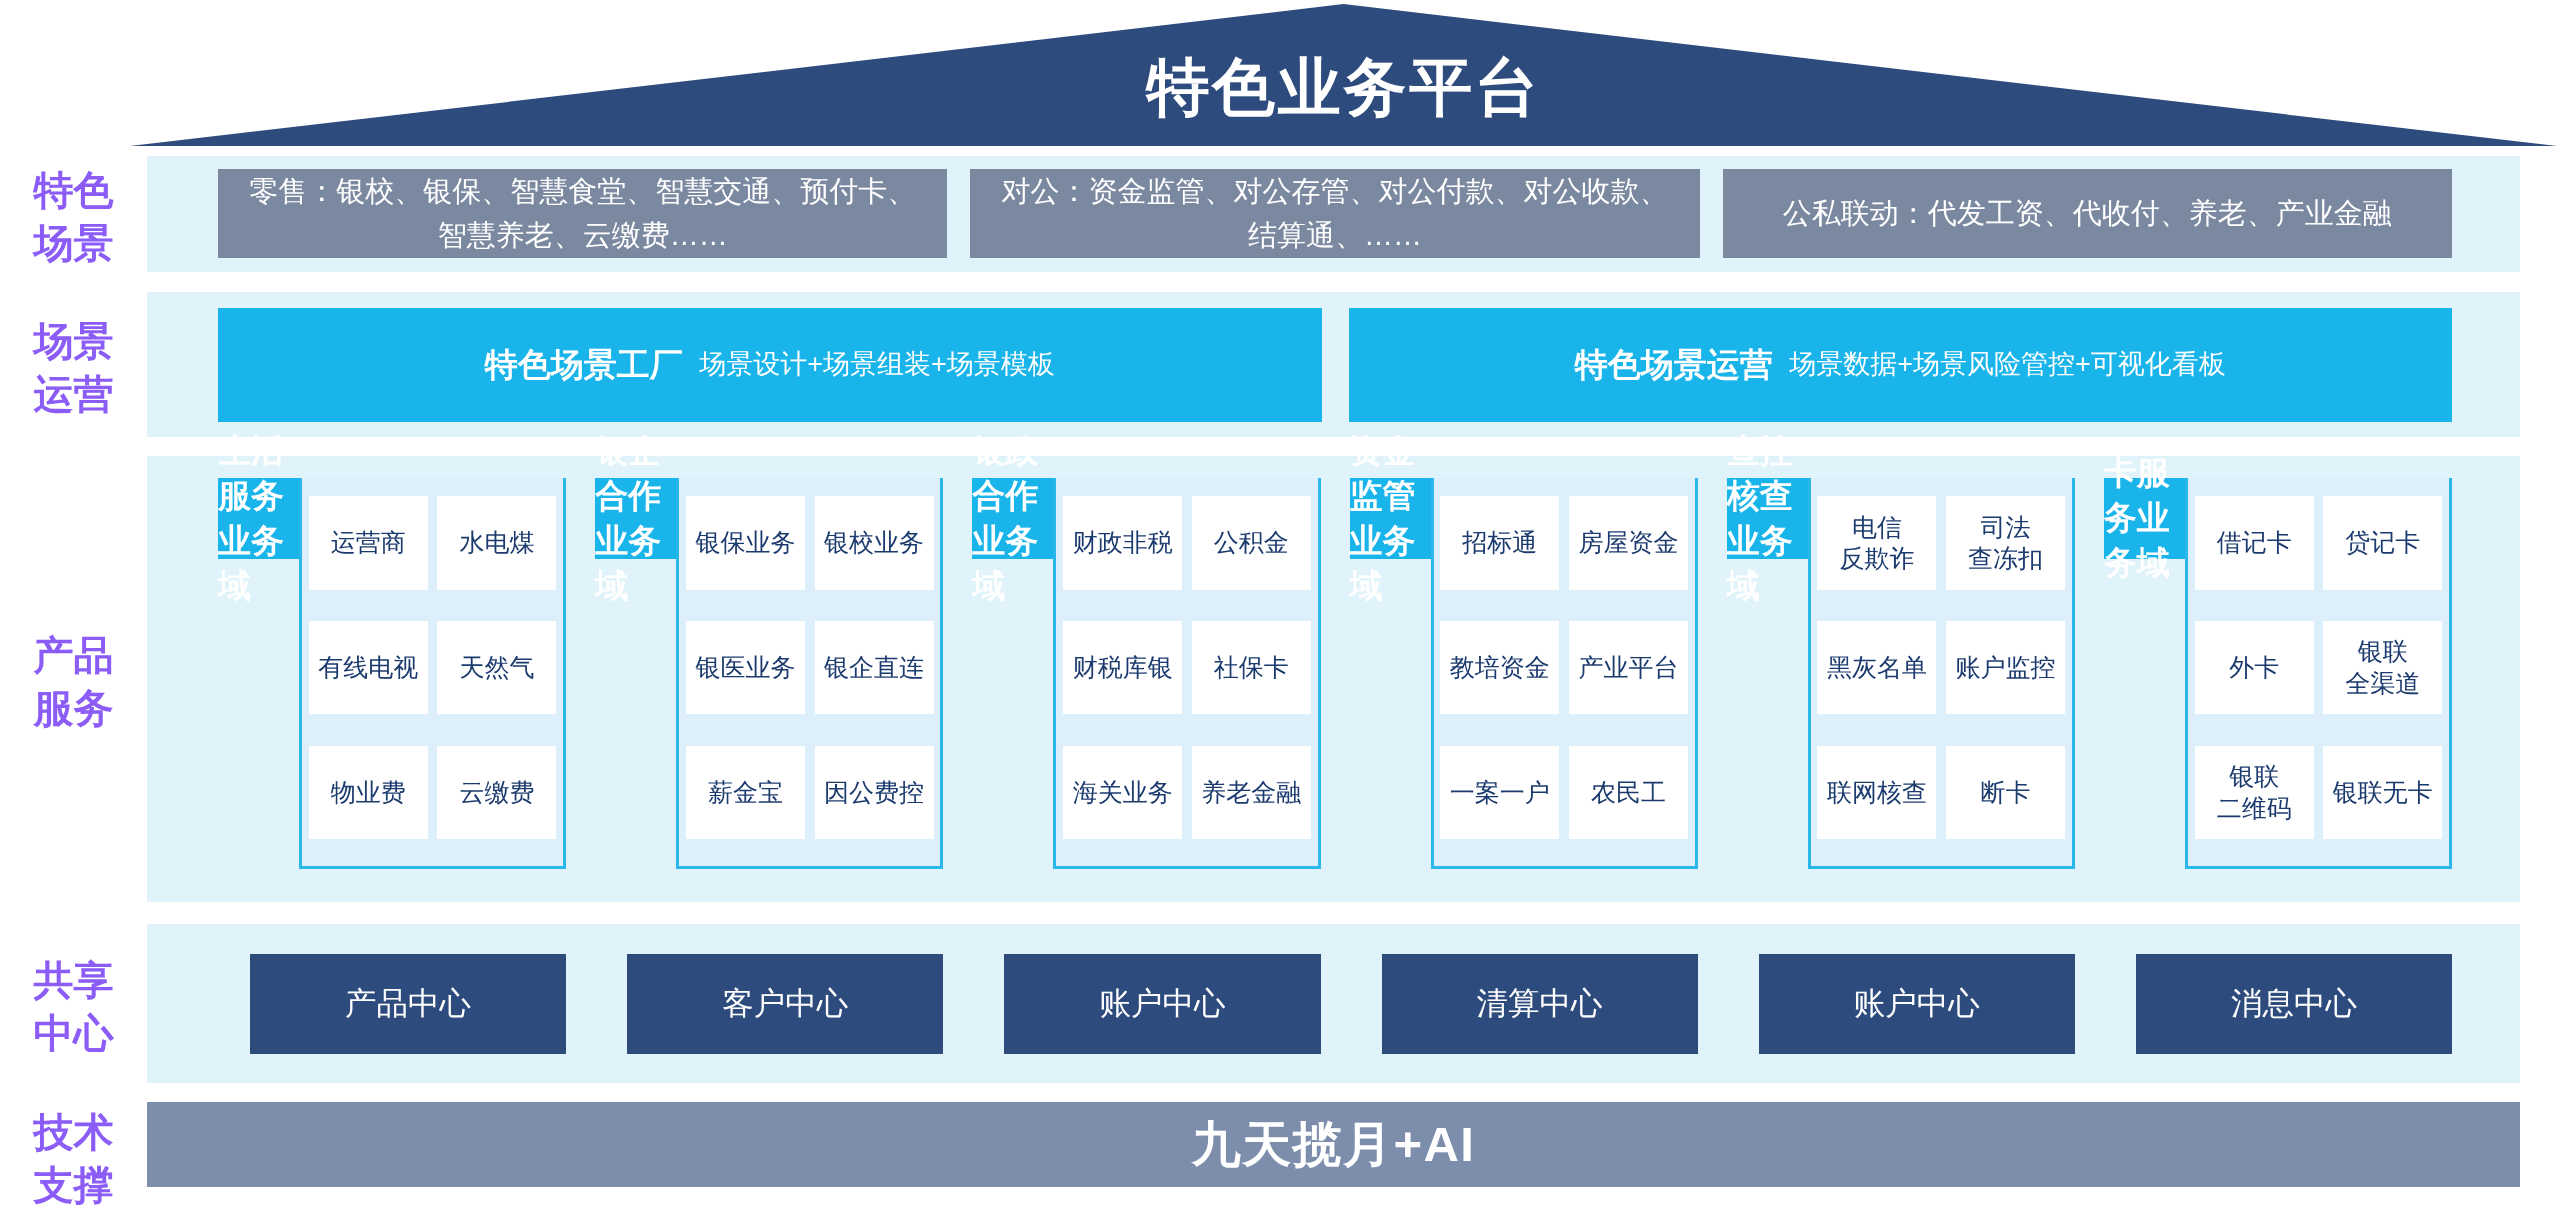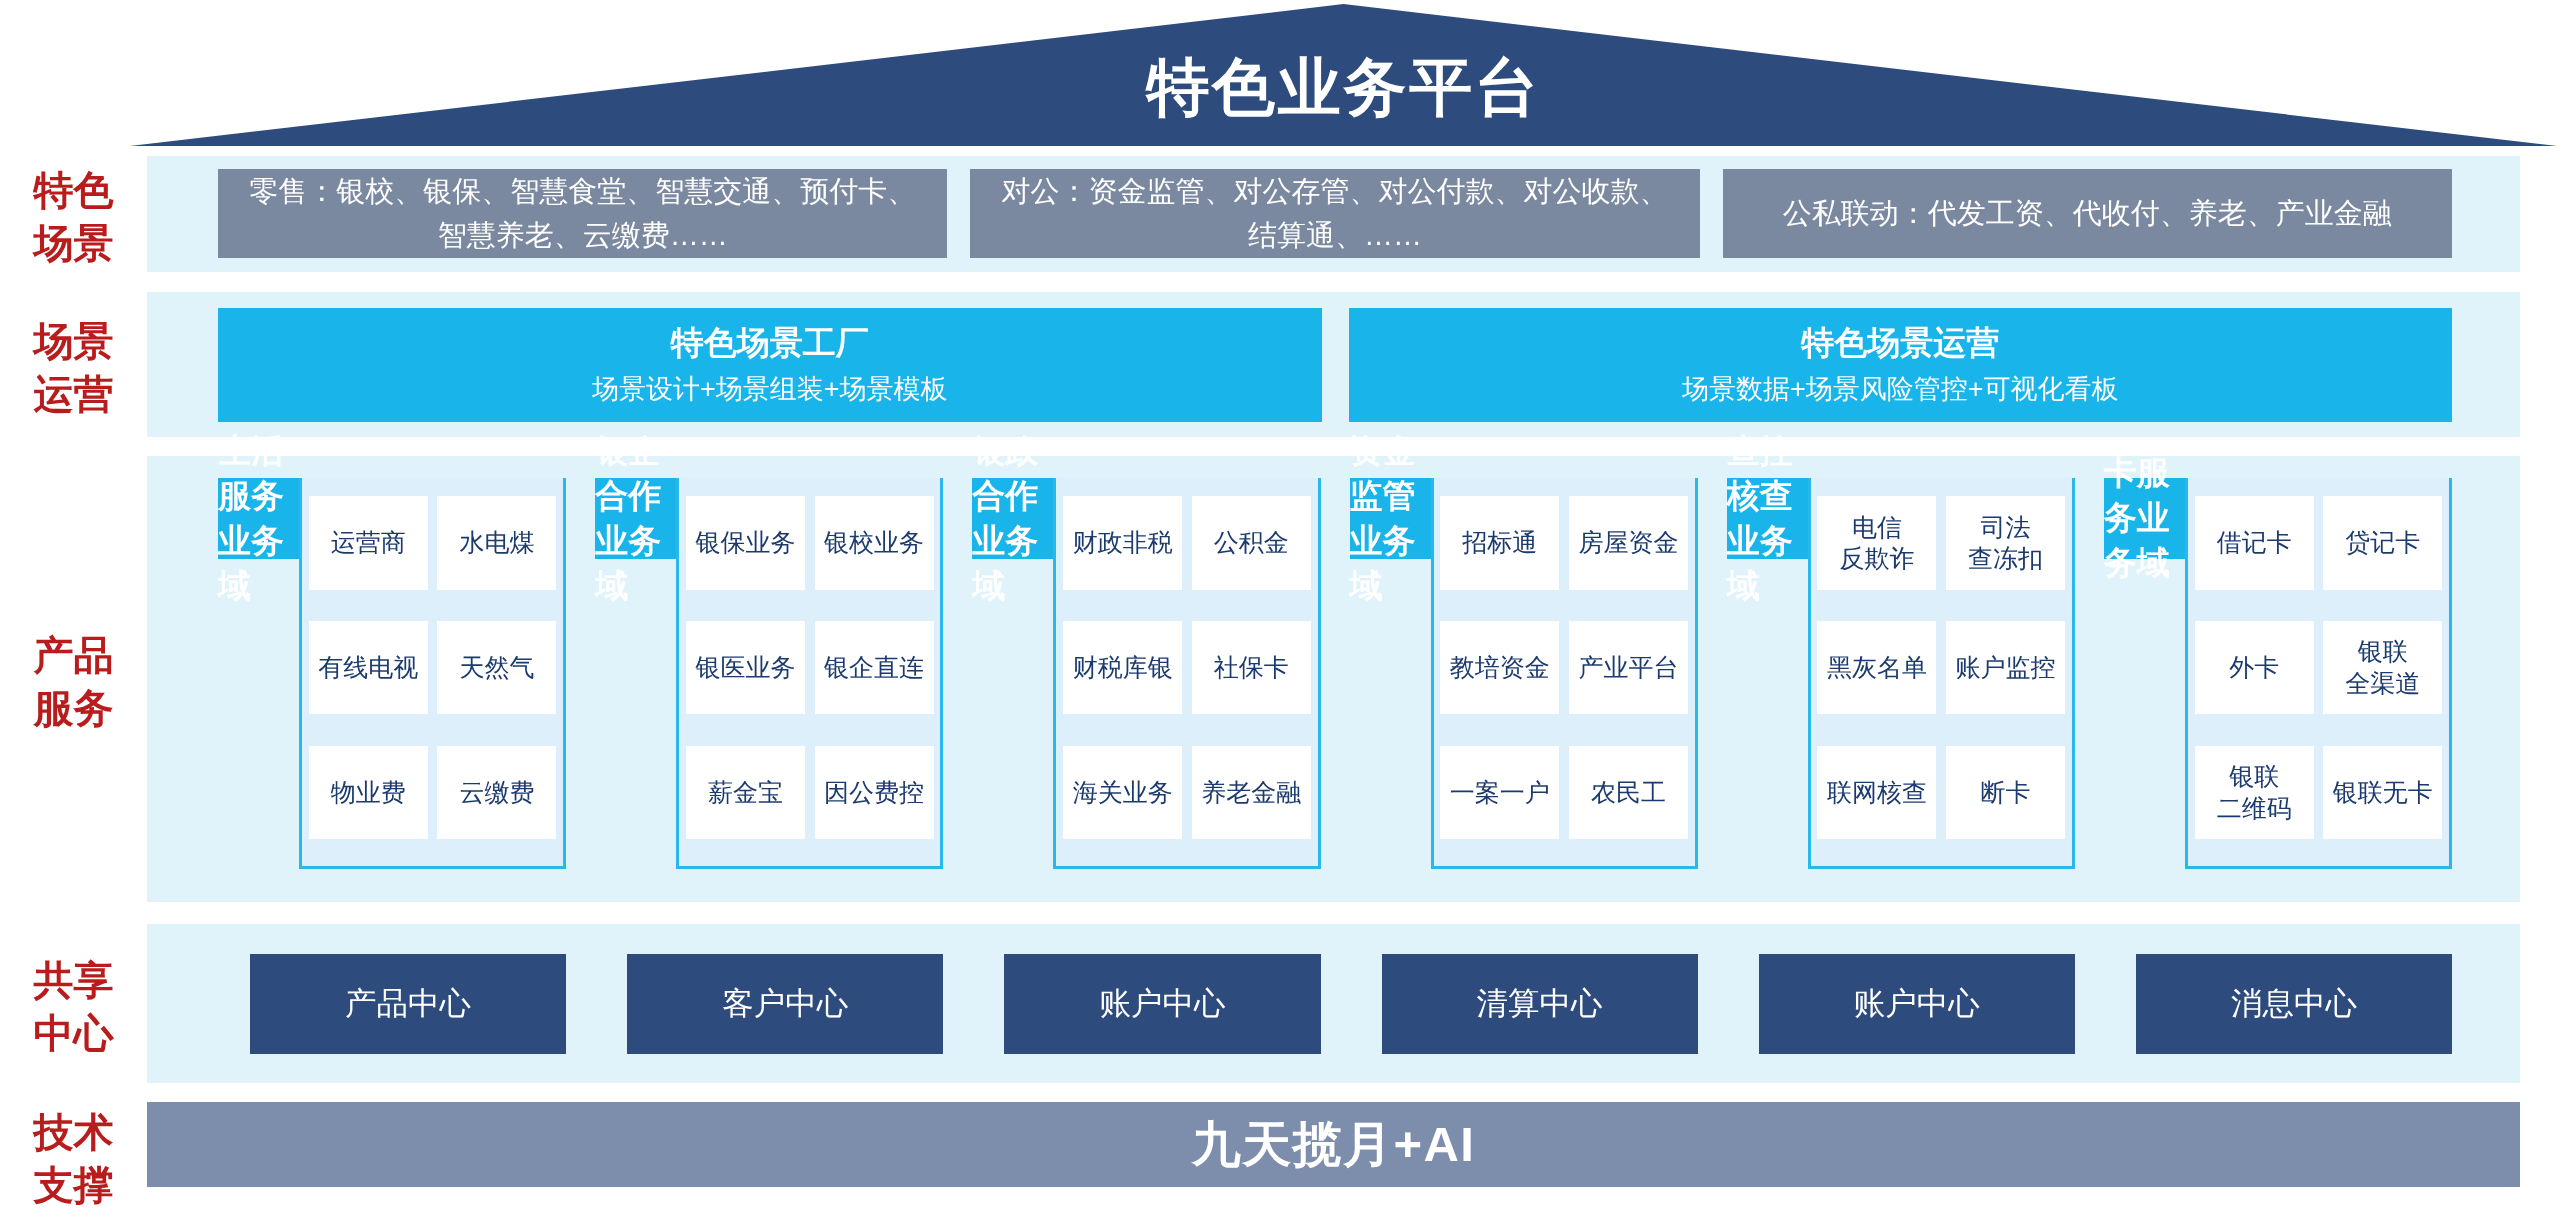--- a/index.html
+++ b/index.html
@@ -19,21 +19,21 @@
   }
   .roof-title {
     color:#ffffff; font-size:63px; font-weight:bold;
     letter-spacing:2.7px; padding-bottom:27px; line-height:1;
   }
 
   
   .row { display:flex; width:2520px; }
   .side { flex:0 0 147px; display:flex; align-items:center; justify-content:center; }
   .side-label {
-    color:#b91c1c; font-size:40px; font-weight:bold;
+    color:#8b5cf6; font-size:40px; font-weight:bold;
     text-align:center; line-height:1.32; white-space:pre-line;margin-top:6px;
   }
   .band {
     flex:1; background:var(--band,#E0F3FB);
     display:flex; align-items:center;
     box-sizing:border-box; padding:0 68px 0 71px; gap:23px;
   }
 
   .row1 { margin-top:9.6px; height:116px; }
   .row2 { margin-top:20.5px; height:145px; }
@@ -46,21 +46,21 @@
     flex:1; height:89px; background:var(--scene-box,#7A88A0);
     color:#ffffff; font-size:29px; line-height:1.5;
     display:flex; align-items:center; justify-content:center;
     text-align:center; padding:0 18px; box-sizing:border-box;
   }
 
   
   .band-ops { gap:27px; }
   .op-box {
     flex:1; height:114px; background:var(--cyan,#18B4EA); color:#ffffff;
-    display:flex; flex-direction:column; align-items:center; justify-content:center; gap:16.4px;
+    display:flex; flex-direction:row; align-items:center; justify-content:center; gap:16.4px;
   }
   .op-title { font-size:33px; font-weight:bold; line-height:1; }
   .op-sub   { font-size:27px; line-height:1; }
 
   
   .band-products { align-items:stretch; padding-top:22px; padding-bottom:33px; gap:29px; }
   .domain { flex:1; display:flex; flex-direction:row; min-width:0; }
   .domain-header {
     height:81px; flex:0 0 81px; background:var(--cyan,#18B4EA); color:#ffffff;
     font-size:33px; font-weight:bold;

